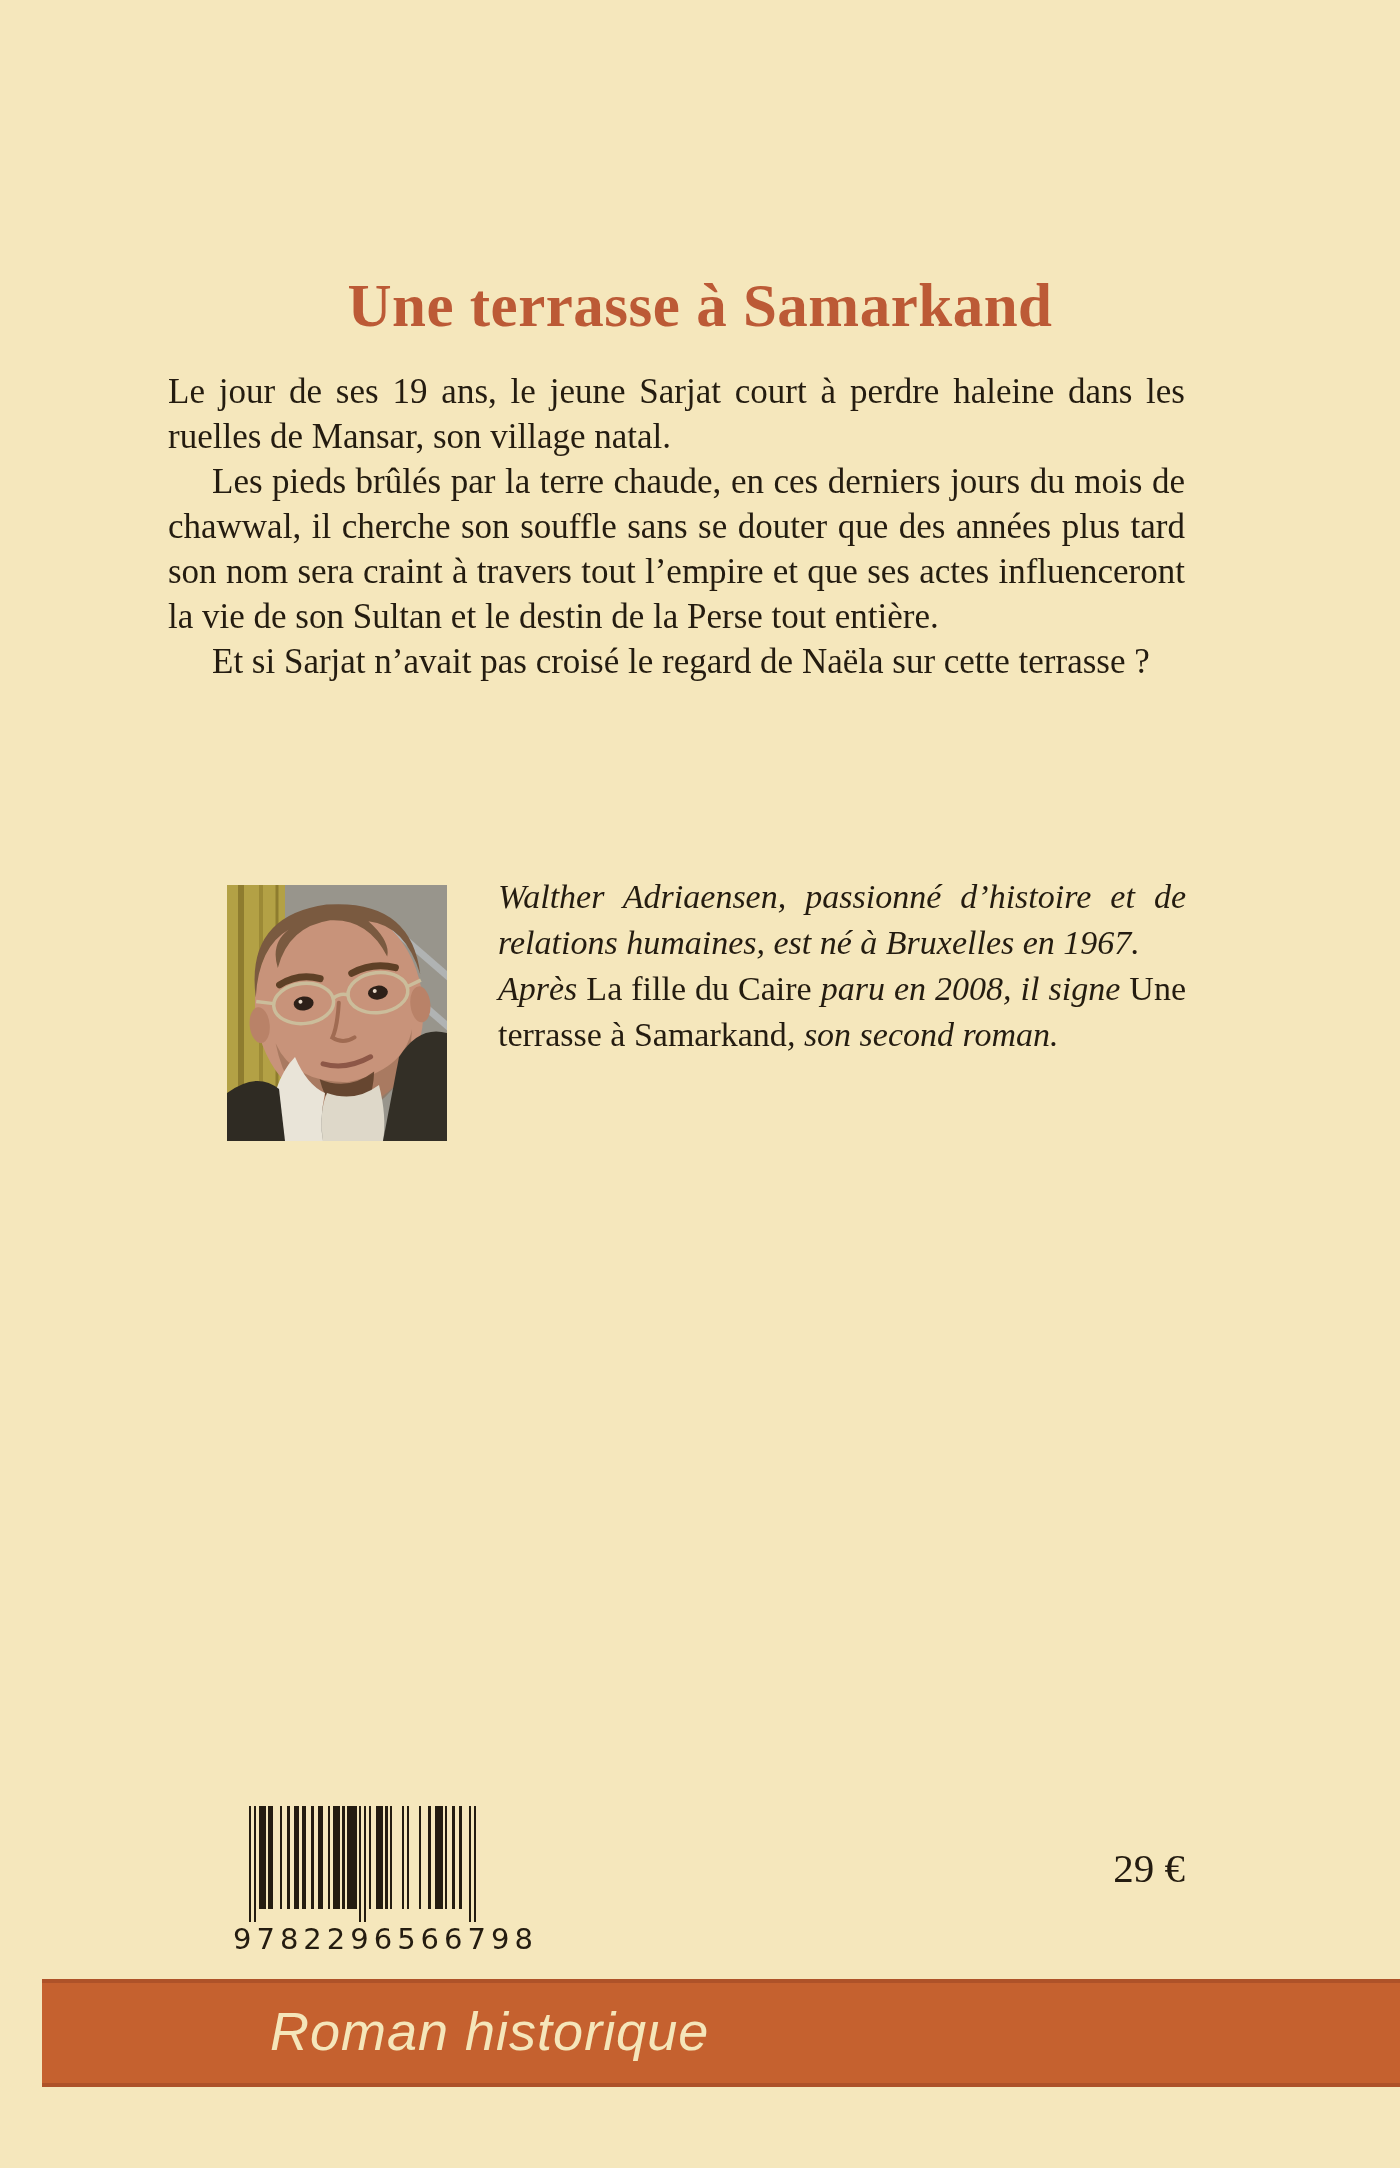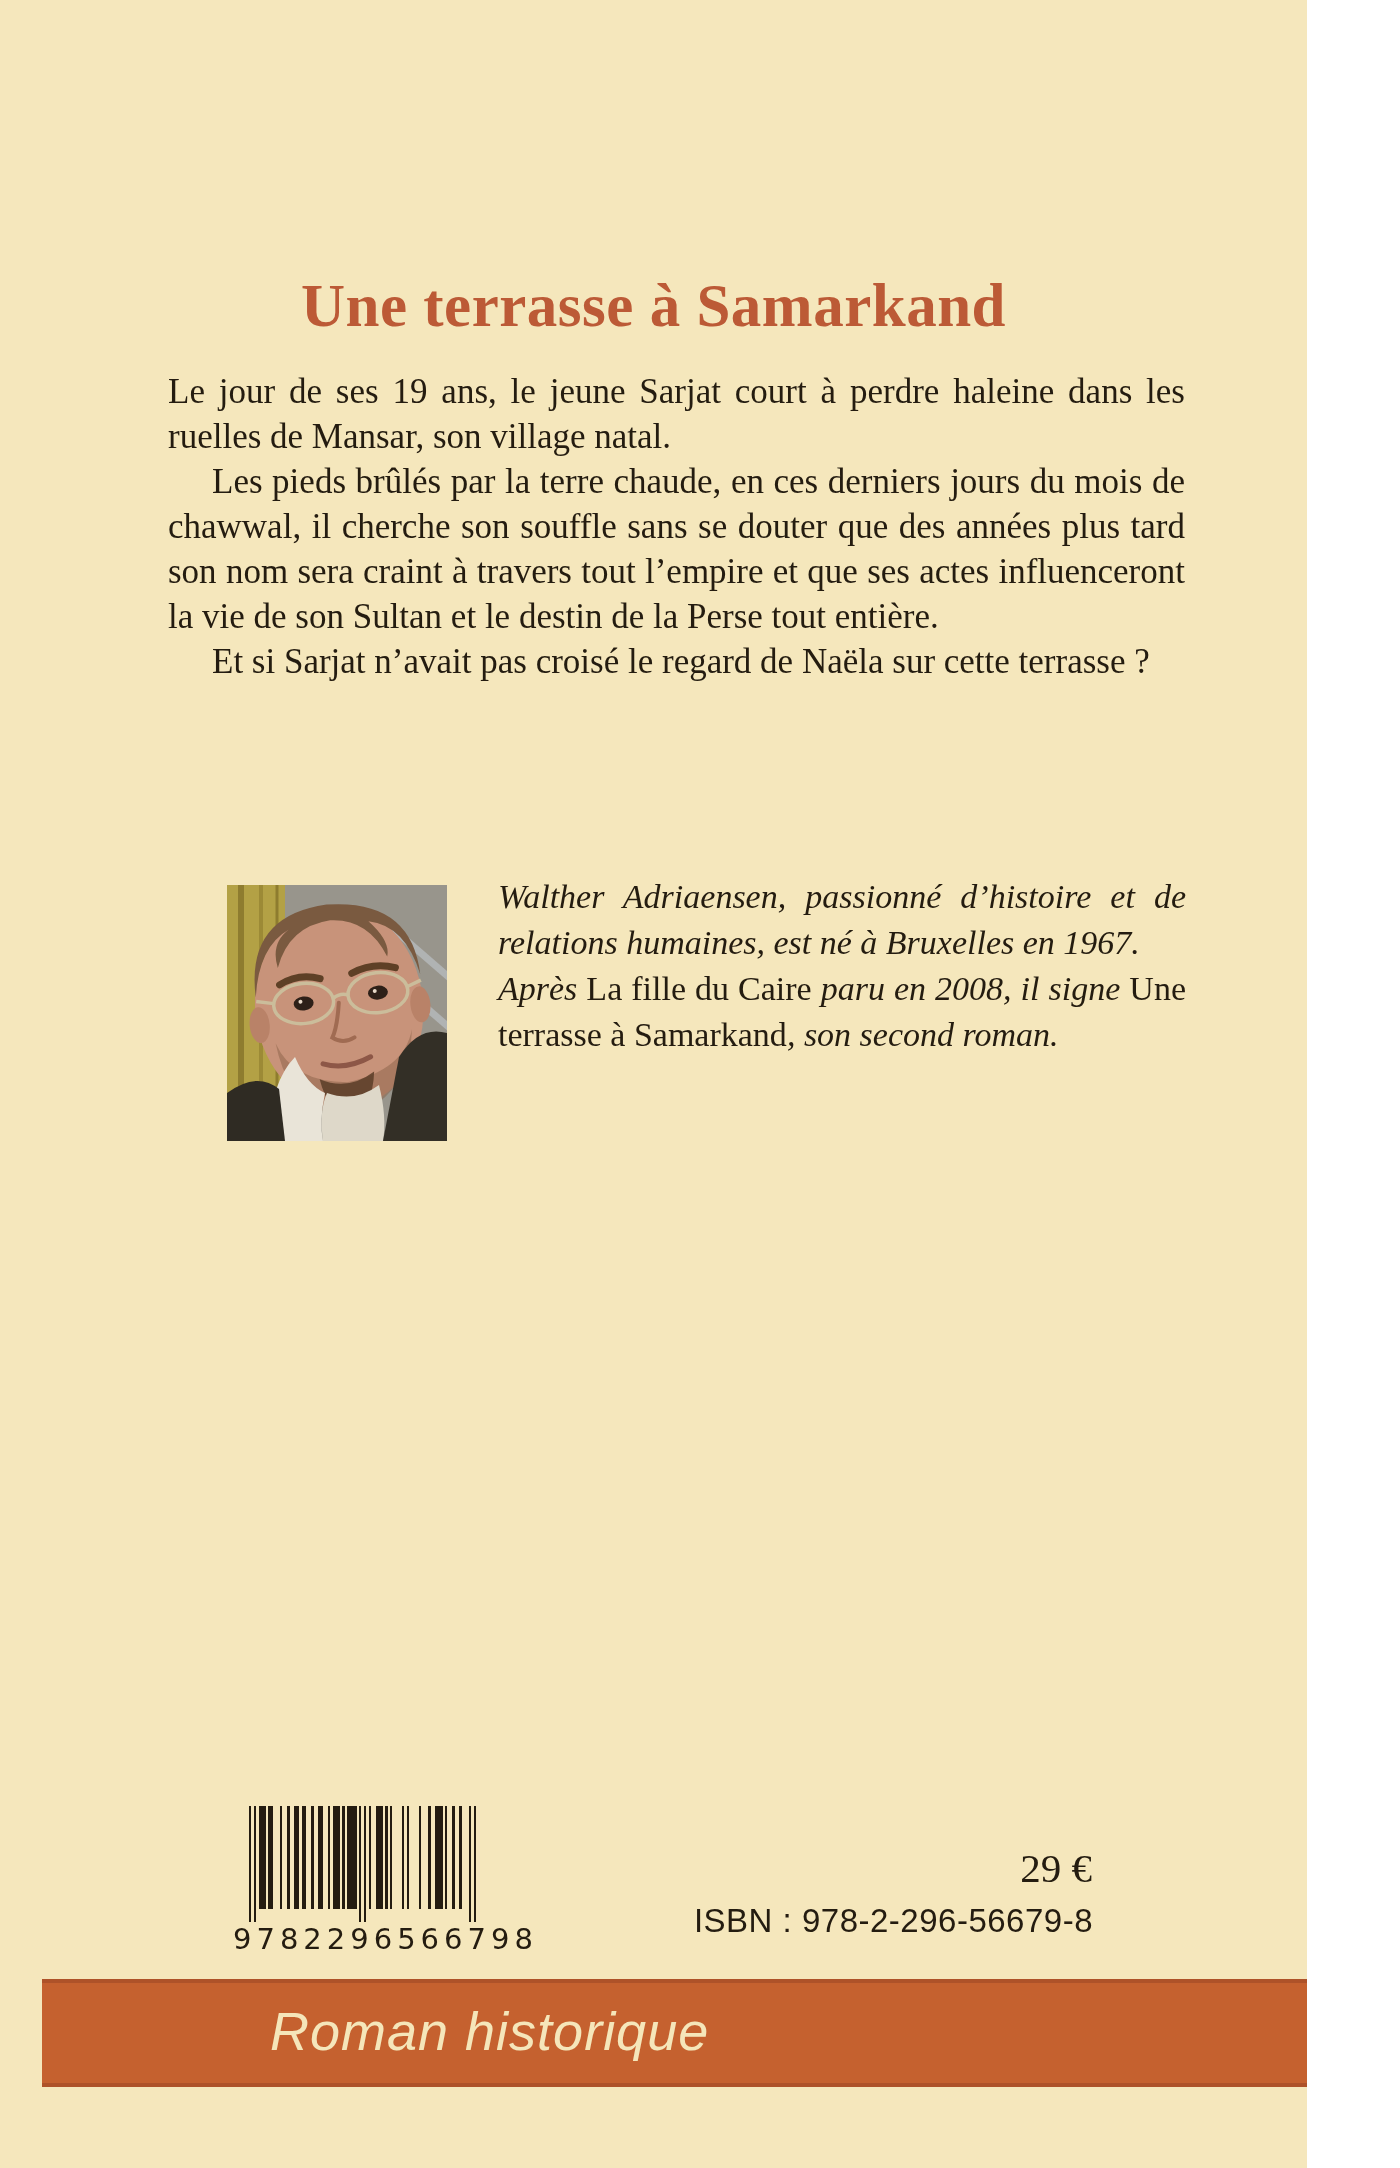--- a/index.html
+++ b/index.html
@@ -6,26 +6,25 @@
   :root{
     --background:#f5e7bc;
     --title:#bc5a36;
     --ink:#241c10;
     --band:#c5612f;
     --band_border:#ae5229;
     --band_text:#f5e6ba;
   }
   .page{
     position:relative;
-    width:1260px;height:2168px;
+    width:1400px;height:2168px;
     background:var(--background);
     overflow:hidden;
     font-family:"Liberation Serif", serif;
     color:var(--ink);
-    padding-left:47px;
   }
   .book-title{
     position:absolute;top:232px;left:0;width:100%;
     text-align:center;
     font-size:61px;line-height:66px;letter-spacing:.5px;
     color:var(--title);
   }
   .synopsis{
     position:absolute;left:168px;top:369px;width:1017px;
     font-size:35px;line-height:45px;
@@ -244,19 +243,18 @@
         <div class="m b g"></div>
       </div>
     <div class="barcode-digits">
       <span>9</span>
       <span>782296</span>
       <span>566798</span>
     </div>
   </div>
 
   <div class="price">29 €</div>
-  <div class="isbn">ISBN : 978-2-296-56679-8</div>
 
   <div class="genre-band">
     <div class="genre-label">Roman historique</div>
   </div>
 
 </div>
 
 </body></html>

